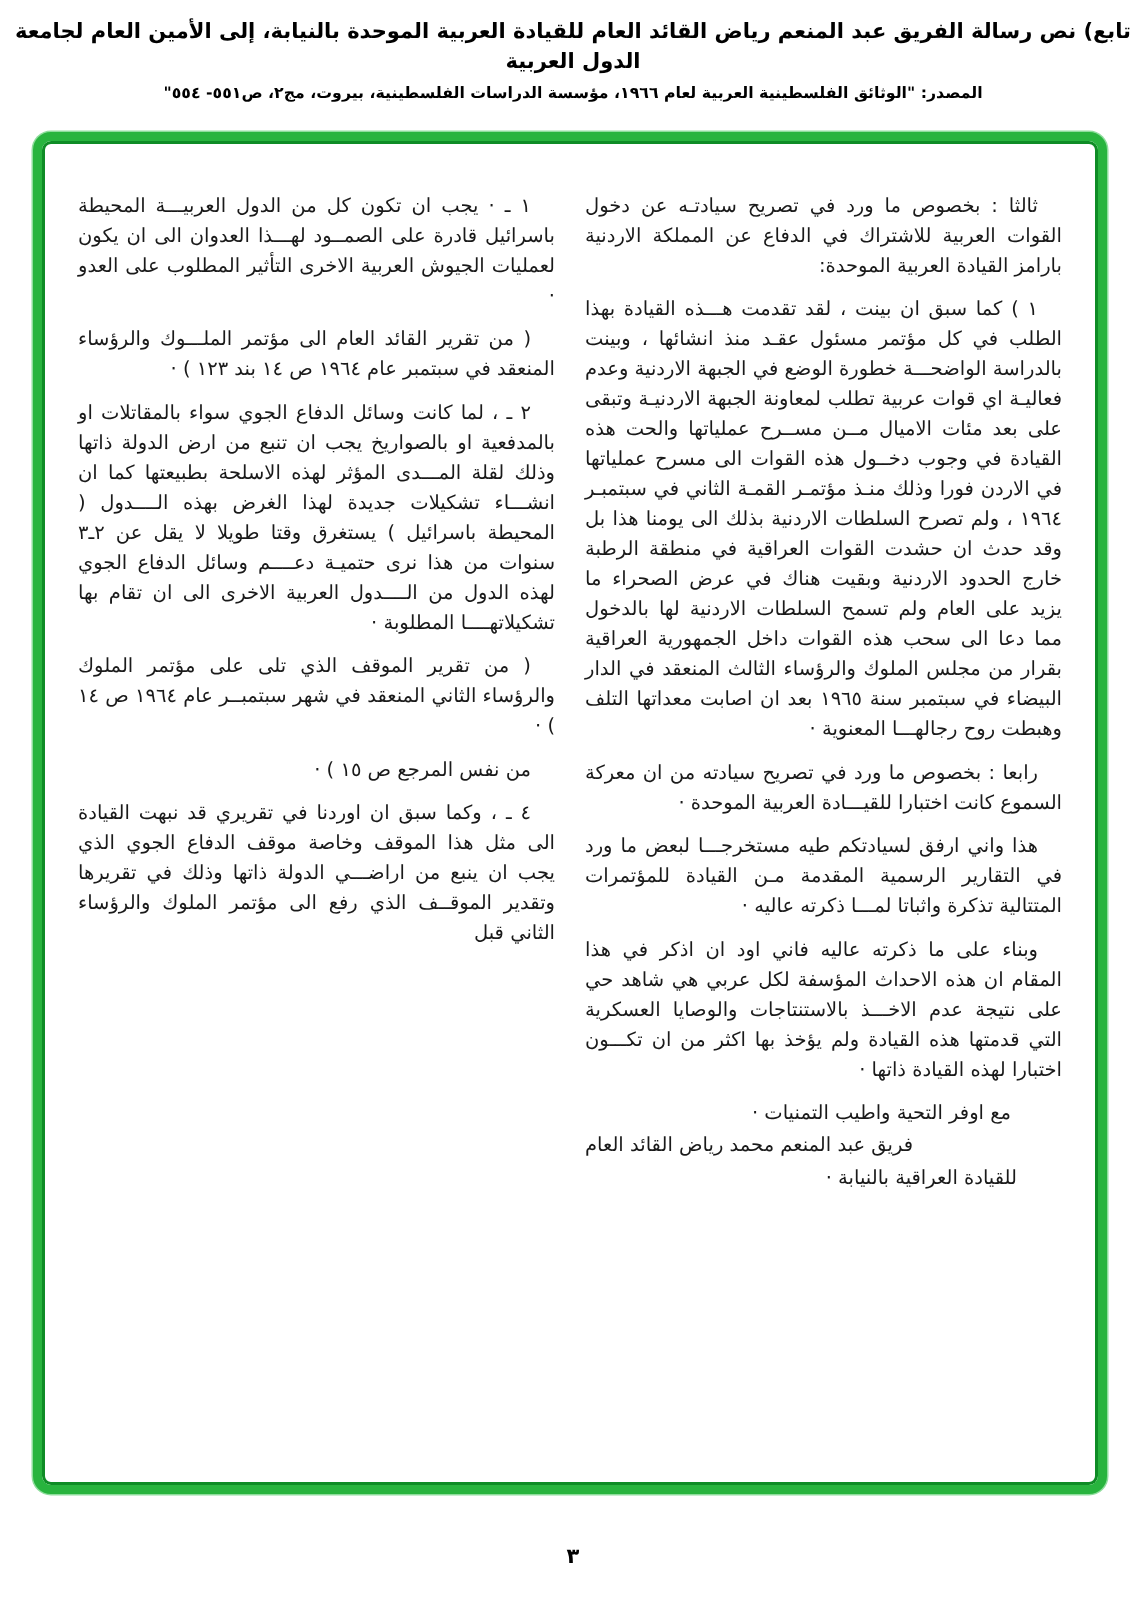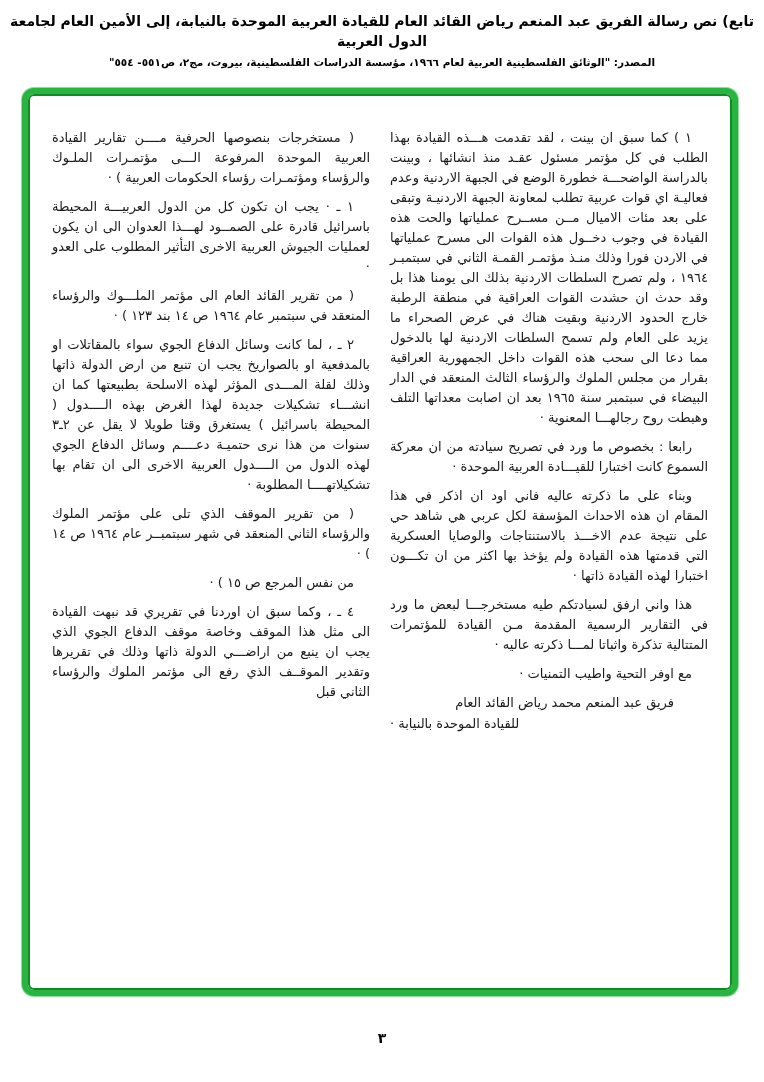--- a/index.html
+++ b/index.html
@@ -75,30 +75,30 @@
 </head>
 <body>
 
 <div class="header">
   <div class="header-title">تابع) نص رسالة الفريق عبد المنعم رياض القائد العام للقيادة العربية الموحدة بالنيابة، إلى الأمين العام لجامعة الدول العربية</div>
   <div class="header-source">المصدر: "الوثائق الفلسطينية العربية لعام ١٩٦٦، مؤسسة الدراسات الفلسطينية، بيروت، مج٢، ص٥٥١- ٥٥٤"</div>
 </div>
 
 <div class="frame">
   <div class="col col-right">
+    <p>ثالثا : بخصوص ما ورد في تصريح سيادتـه عن دخول القوات العربية للاشتراك في الدفاع عن المملكة الاردنية بارامز القيادة العربية الموحدة:</p>
     <p>١ ) كما سبق ان بينت ، لقد تقدمت هـــذه القيادة بهذا الطلب في كل مؤتمر مسئول عقـد منذ انشائها ، وبينت بالدراسة الواضحـــة خطورة الوضع في الجبهة الاردنية وعدم فعاليـة اي قوات عربية تطلب لمعاونة الجبهة الاردنيـة وتبقى على بعد مئات الاميال مــن مســرح عملياتها والحت هذه القيادة في وجوب دخــول هذه القوات الى مسرح عملياتها في الاردن فورا وذلك منـذ مؤتمـر القمـة الثاني في سبتمبـر ١٩٦٤ ، ولم تصرح السلطات الاردنية بذلك الى يومنا هذا بل وقد حدث ان حشدت القوات العراقية في منطقة الرطبة خارج الحدود الاردنية وبقيت هناك في عرض الصحراء ما يزيد على العام ولم تسمح السلطات الاردنية لها بالدخول مما دعا الى سحب هذه القوات داخل الجمهورية العراقية بقرار من مجلس الملوك والرؤساء الثالث المنعقد في الدار البيضاء في سبتمبر سنة ١٩٦٥ بعد ان اصابت معداتها التلف وهبطت روح رجالهـــا المعنوية ·</p>
     <p>رابعا : بخصوص ما ورد في تصريح سيادته من ان معركة السموع كانت اختبارا للقيـــادة العربية الموحدة ·</p>
+    <p>هذا واني ارفق لسيادتكم طيه مستخرجـــا لبعض ما ورد في التقارير الرسمية المقدمة مـن القيادة للمؤتمرات المتتالية تذكرة واثباتا لمـــا ذكرته عاليه ·</p>
     <p>وبناء على ما ذكرته عاليه فاني اود ان اذكر في هذا المقام ان هذه الاحداث المؤسفة لكل عربي هي شاهد حي على نتيجة عدم الاخـــذ بالاستنتاجات والوصايا العسكرية التي قدمتها هذه القيادة ولم يؤخذ بها اكثر من ان تكـــون اختبارا لهذه القيادة ذاتها ·</p>
-    <p>هذا واني ارفق لسيادتكم طيه مستخرجـــا لبعض ما ورد في التقارير الرسمية المقدمة مـن القيادة للمؤتمرات المتتالية تذكرة واثباتا لمـــا ذكرته عاليه ·</p>
     <p>مع اوفر التحية واطيب التمنيات ·</p>
     <p>فريق عبد المنعم محمد رياض القائد العام</p>
-    <p>للقيادة الموحدة بالنيابة ·</p>
+    <p>للقيادة العراقية بالنيابة ·</p>
   </div>
   <div class="col col-left">
-    <p>( مستخرجات بنصوصها الحرفية مــــن تقارير القيادة العربية الموحدة المرفوعة الـــى مؤتمـرات الملـوك والرؤساء ومؤتمـرات رؤساء الحكومات العربية ) ·</p>
     <p>١ ـ · يجب ان تكون كل من الدول العربيـــة المحيطة باسرائيل قادرة على الصمــود لهـــذا العدوان الى ان يكون لعمليات الجيوش العربية الاخرى التأثير المطلوب على العدو ·</p>
     <p>( من تقرير القائد العام الى مؤتمر الملـــوك والرؤساء المنعقد في سبتمبر عام ١٩٦٤ ص ١٤ بند ١٢٣ ) ·</p>
     <p>٢ ـ ، لما كانت وسائل الدفاع الجوي سواء بالمقاتلات او بالمدفعية او بالصواريخ يجب ان تنبع من ارض الدولة ذاتها وذلك لقلة المـــدى المؤثر لهذه الاسلحة بطبيعتها كما ان انشـــاء تشكيلات جديدة لهذا الغرض بهذه الــــدول ( المحيطة باسرائيل ) يستغرق وقتا طويلا لا يقل عن ٢ـ٣ سنوات من هذا نرى حتميـة دعــــم وسائل الدفاع الجوي لهذه الدول من الــــدول العربية الاخرى الى ان تقام بها تشكيلاتهــــا المطلوبة ·</p>
     <p>( من تقرير الموقف الذي تلى على مؤتمر الملوك والرؤساء الثاني المنعقد في شهر سبتمبــر عام ١٩٦٤ ص ١٤ ) ·</p>
     <p>من نفس المرجع ص ١٥ ) ·</p>
     <p>٤ ـ ، وكما سبق ان اوردنا في تقريري قد نبهت القيادة الى مثل هذا الموقف وخاصة موقف الدفاع الجوي الذي يجب ان ينبع من اراضـــي الدولة ذاتها وذلك في تقريرها وتقدير الموقــف الذي رفع الى مؤتمر الملوك والرؤساء الثاني قبل</p>
   </div>
 </div>
 
 <div class="page-number">٣</div>

